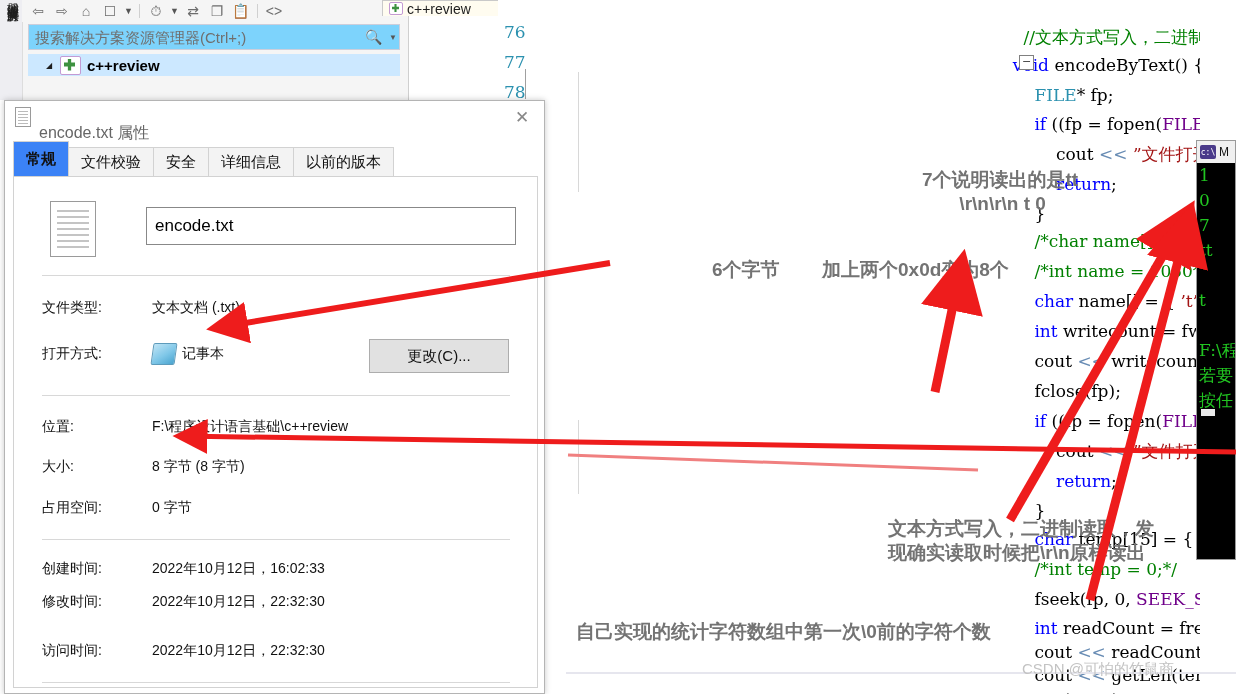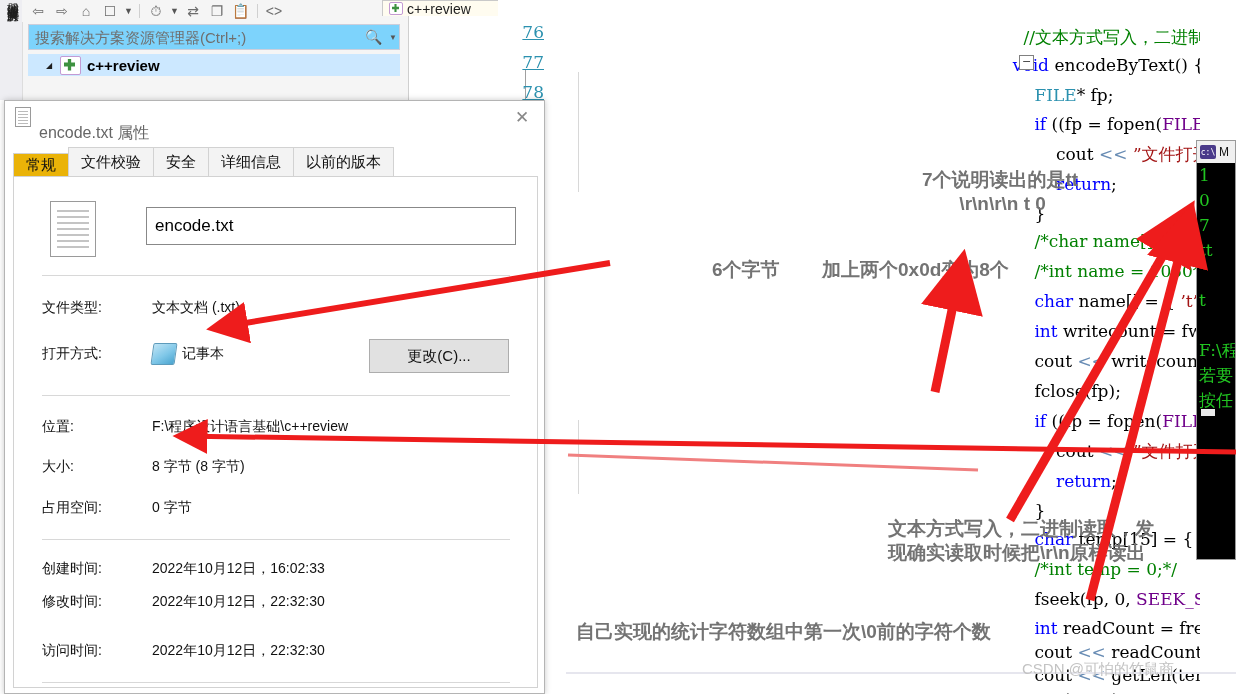--- a/index.html
+++ b/index.html
@@ -96,22 +96,22 @@
   }
 
   #gutter-green{left:498px;top:20px;width:6px;height:73px;background:#57d957;}
 
   #code-area{
     left:504px;top:20px;width:696px;height:674px;overflow:hidden;
     font-family:"DejaVu Serif","Liberation Serif",serif;
     font-size:17px;line-height:31px;white-space:pre;
   }
   .cl{position:absolute;left:0;white-space:pre;}
-  .lnum{position:absolute;width:40px;text-align:right;color:#2b91af;
-        font-family:"DejaVu Serif",serif;font-size:17px;text-decoration:underline;}
+  .lnum{position:absolute;width:40px;color:#2b91af;
+        font-family:"DejaVu Serif",serif;font-size:17px;}
   .kw{color:#0000ff;}
   .kw2{color:#2b91af;}
   .macro{color:#6f008a;}
   .str{color:#a31515;}
   .cmt{color:#008000;}
   .angle{color:#688cb4;}
   .ident{color:#000;}
 
   
   #collapse-box{
@@ -147,21 +147,21 @@
   }
   #props-tabs{
     position:absolute;left:8px;top:44px;width:525px;height:32px;
     display:flex;align-items:flex-end;
   }
   .ptab{
     height:30px;padding:0 12px;display:flex;align-items:center;
     font-size:15px;color:#111;border:1px solid #d2d2d2;border-bottom:0;
     background:#f3f3f3;margin-right:-1px;box-sizing:border-box;
   }
-  .ptab.active{background:#eab308;height:24px;font-weight:normal;}
+  .ptab.active{background:#3b82f6;height:36px;font-weight:bold;}
   #props-body{
     position:absolute;left:8px;top:75px;width:525px;height:512px;
     background:#fff;border:1px solid #d2d2d2;box-sizing:border-box;
   }
   #file-bigicon{
     position:absolute;left:36px;top:24px;width:44px;height:54px;
     border:1px solid #9a9a9a;background:#fff;
   }
   #file-bigicon .ln{position:absolute;left:6px;right:6px;height:2px;background:#c4c4c4;}
   #file-name-input{

